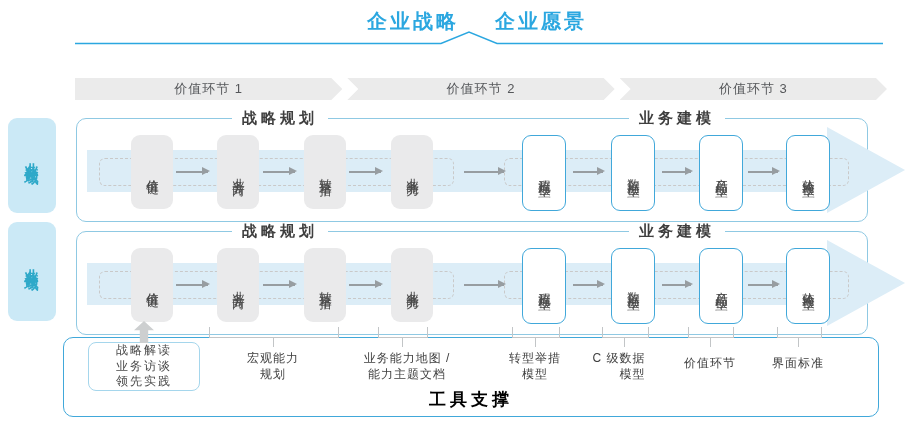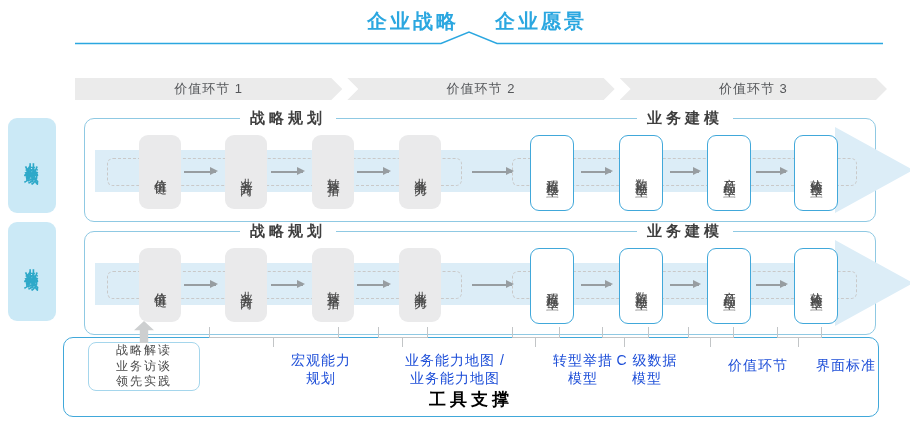--- a/index.html
+++ b/index.html
@@ -20,21 +20,21 @@
   .chev-row{position:absolute;left:75px;top:78px;width:812px;height:22px;display:flex;gap:5px;}
   .chev{flex:1;background:#EBEBEB;display:flex;align-items:center;justify-content:center;
     font-size:13px;color:#55575a;letter-spacing:1px;}
   .chev.first{clip-path:polygon(0 0,calc(100% - 11px) 0,100% 50%,calc(100% - 11px) 100%,0 100%);}
   .chev.mid{clip-path:polygon(0 0,calc(100% - 11px) 0,100% 50%,calc(100% - 11px) 100%,0 100%,11px 50%);}
   
   .domain-label{position:absolute;left:8px;width:48px;background:#CBE9F6;border-radius:9px;
     display:flex;align-items:center;justify-content:center;
     writing-mode:vertical-rl;font-size:14px;font-weight:bold;color:#2FA9C9;letter-spacing:3px;}
   
-  .row{position:absolute;left:84px;width:790px;height:102px;border:1.4px solid #8FC9E3;
+  .row{position:absolute;left:76px;width:790px;height:102px;border:1.4px solid #8FC9E3;
     border-radius:10px;background:#fff;}
   .row-band{position:absolute;left:10px;top:31px;width:740px;height:42px;background:#DCEDF7;z-index:1;}
   .row-arrowhead{position:absolute;left:750px;top:8px;width:0;height:0;z-index:1;
     border-left:78px solid #DCEDF7;border-top:43px solid transparent;border-bottom:43px solid transparent;}
   .dash{position:absolute;top:39px;height:26px;border:1.4px dashed #C9C9C9;border-radius:6px;z-index:2;}
   .dash-a{left:22px;width:353px;}
   .dash-b{left:427px;width:343px;}
   .hdr{position:absolute;top:-10px;transform:translateX(-50%);background:#fff;padding:0 10px;
     font-size:15px;font-weight:bold;color:#3F3F3F;letter-spacing:4px;white-space:nowrap;z-index:4;}
   .node{position:absolute;top:16px;width:42px;height:74px;border-radius:9px;z-index:3;
@@ -54,21 +54,21 @@
   .src-box{position:absolute;left:88px;top:342px;width:110px;height:47px;background:#fff;
     border:1.2px solid #A5D6EC;border-radius:8px;z-index:2;
     display:flex;flex-direction:column;align-items:center;justify-content:center;
     font-size:12px;line-height:1.28;color:#4A4A4A;letter-spacing:2px;}
   .up-arrow{position:absolute;left:134px;top:321px;width:20px;height:22px;background:#CDCFD0;z-index:3;
     clip-path:polygon(50% 0,100% 42%,71% 42%,71% 100%,29% 100%,29% 42%,0 42%);}
   .bracket{position:absolute;top:327px;height:10px;z-index:2;
     border-left:1.2px solid #C2C5C7;border-right:1.2px solid #C2C5C7;border-bottom:1.2px solid #C2C5C7;}
   .tick{position:absolute;top:337px;width:1.2px;height:10px;background:#C2C5C7;z-index:2;}
   .ann{position:absolute;top:351px;transform:translateX(-50%);text-align:center;
-    font-size:14px;line-height:1.3;color:#1d4ed8;letter-spacing:1px;white-space:nowrap;z-index:2;margin-left:48px;}
+    font-size:12px;line-height:1.3;color:#404040;letter-spacing:1px;white-space:nowrap;z-index:2;}
   .ann.single{top:356px;}
 </style>
 </head>
 <body>
 
 <div class="stage">
 
   <div class="title-wrap">
     <span>企业战略</span>
     <span>企业愿景</span>
@@ -160,27 +160,27 @@
     <div class="tick" style="left:709.5px;"></div>
   <div class="bracket" style="left:777px;width:43px;"></div>
     <div class="tick" style="left:798px;"></div>
 
   <div class="ann" style="left:273px;">
     <div>宏观能力</div>
     <div>规划</div>
   </div>
   <div class="ann" style="left:407px;">
     <div>业务能力地图 /</div>
-    <div>业务能力地图</div>
+    <div>能力主题文档</div>
   </div>
   <div class="ann" style="left:535px;">
     <div>转型举措</div>
     <div>模型</div>
   </div>
-  <div class="ann" style="left:599px;">
+  <div class="ann" style="left:619px;text-align:right;">
     <div>C 级数据</div>
     <div>模型</div>
   </div>
   <div class="ann single" style="left:710px;">
     <div>价值环节</div>
   </div>
   <div class="ann single" style="left:798px;">
     <div>界面标准</div>
   </div>
 

